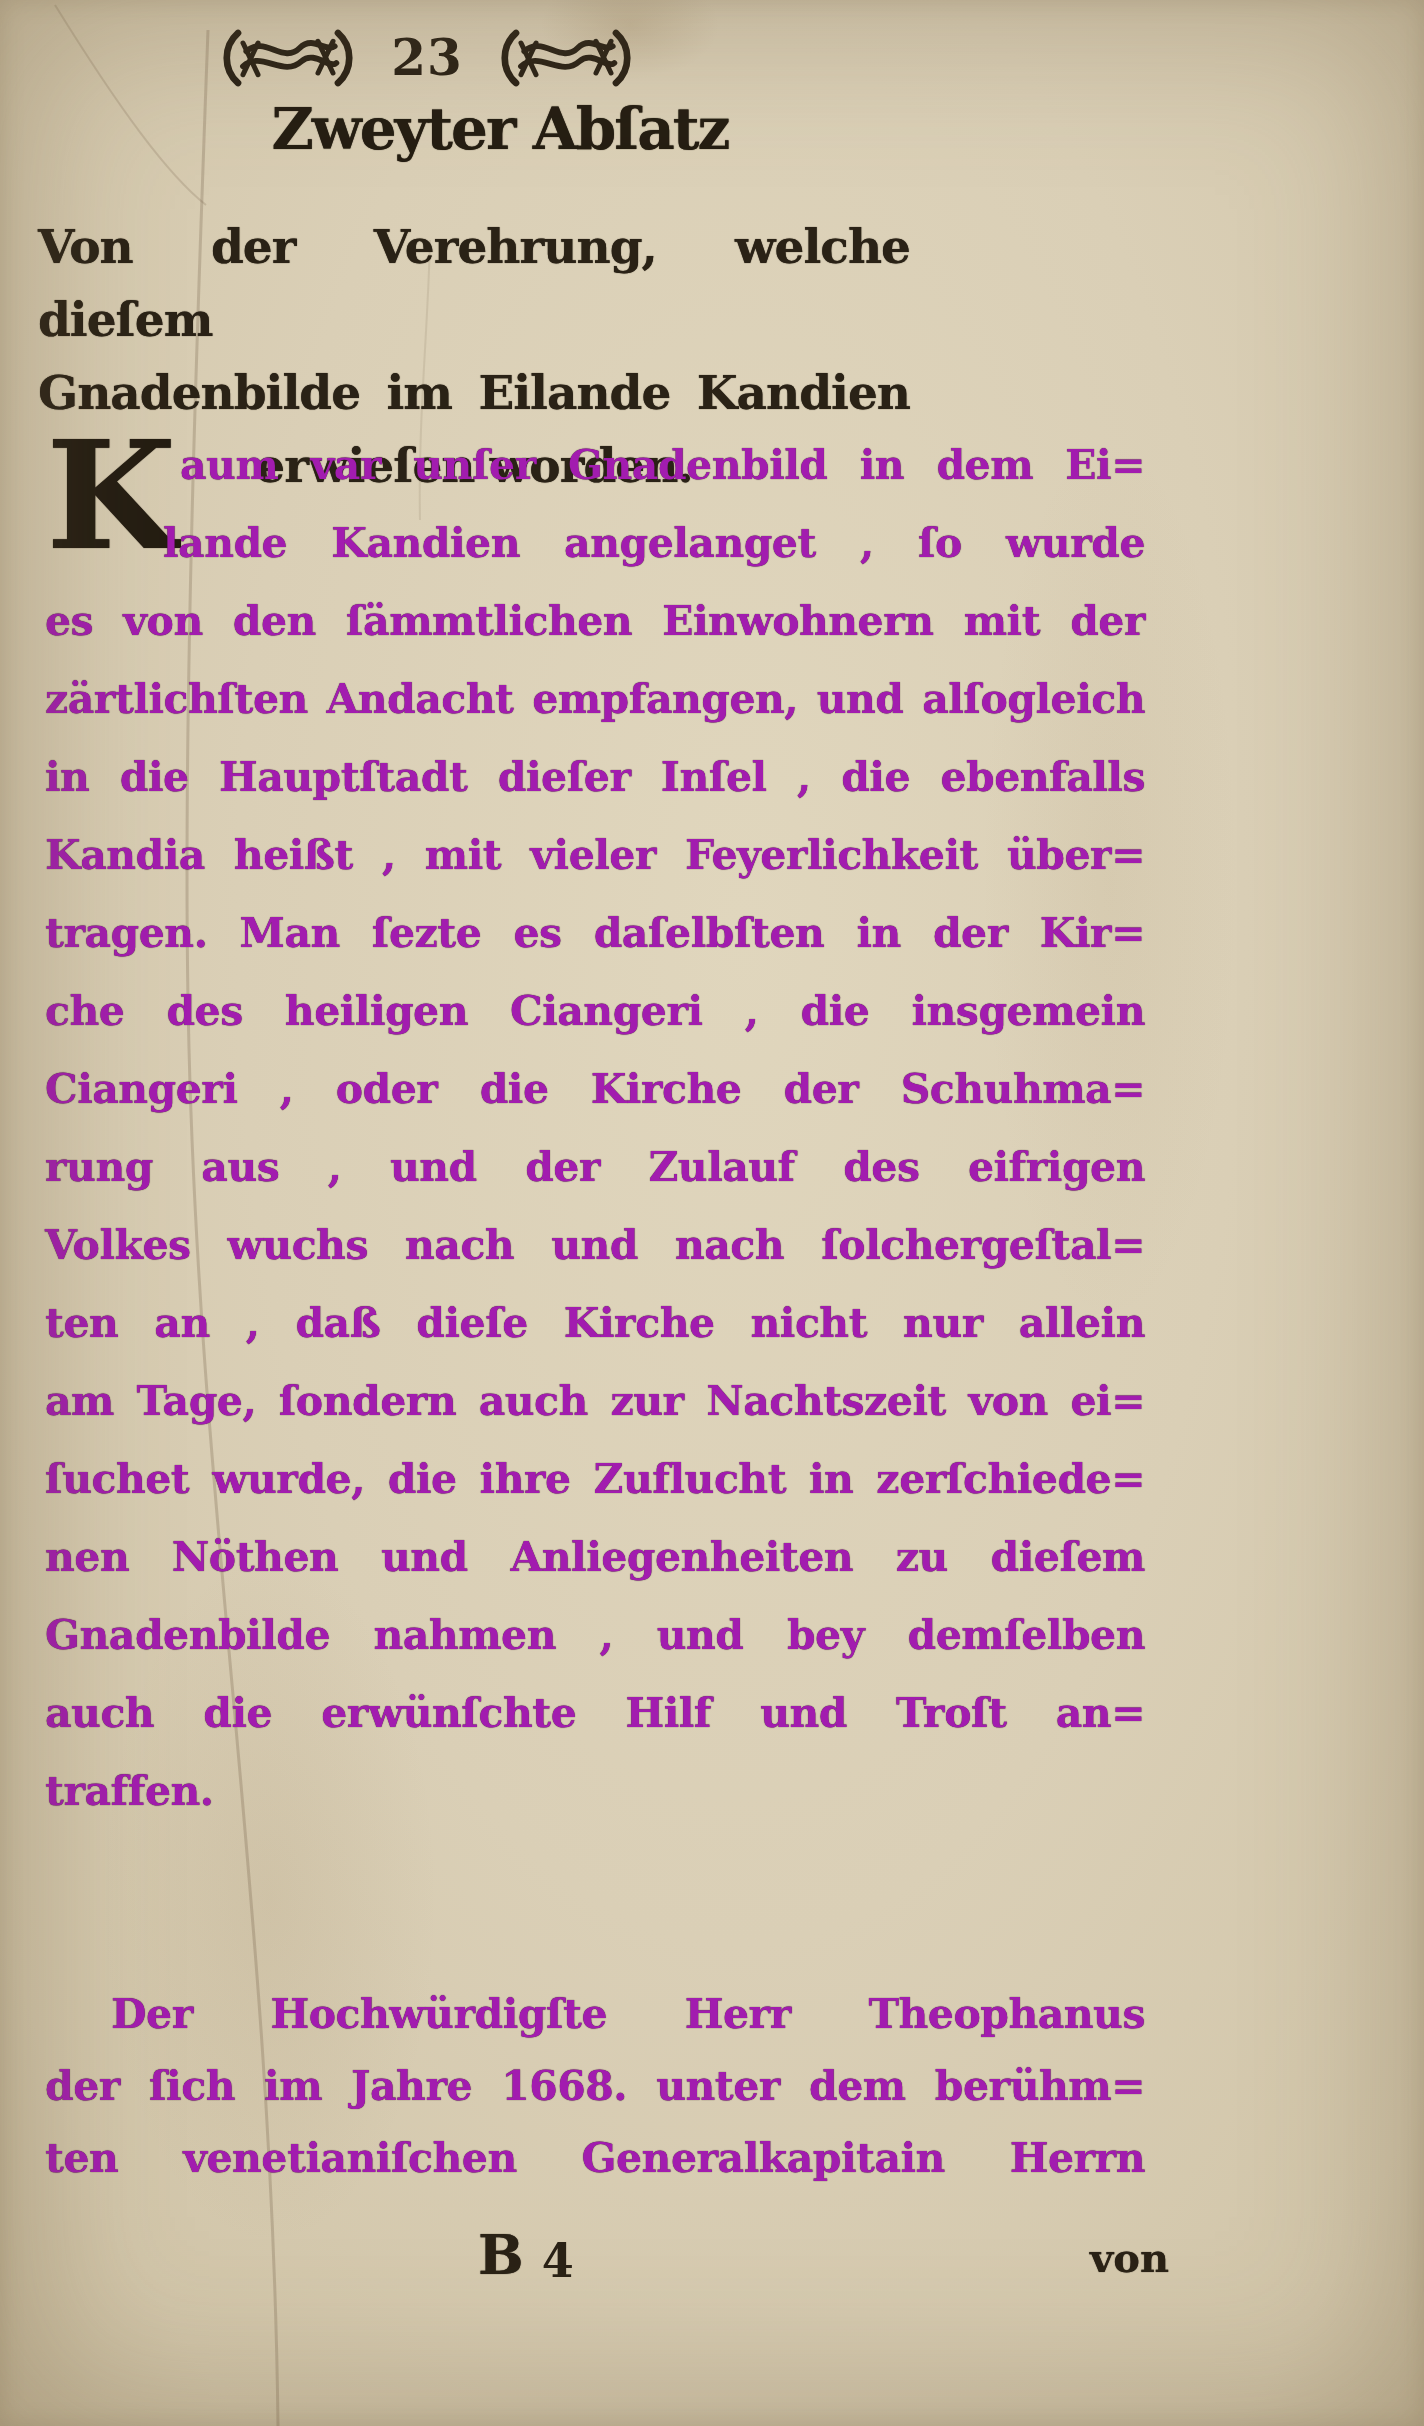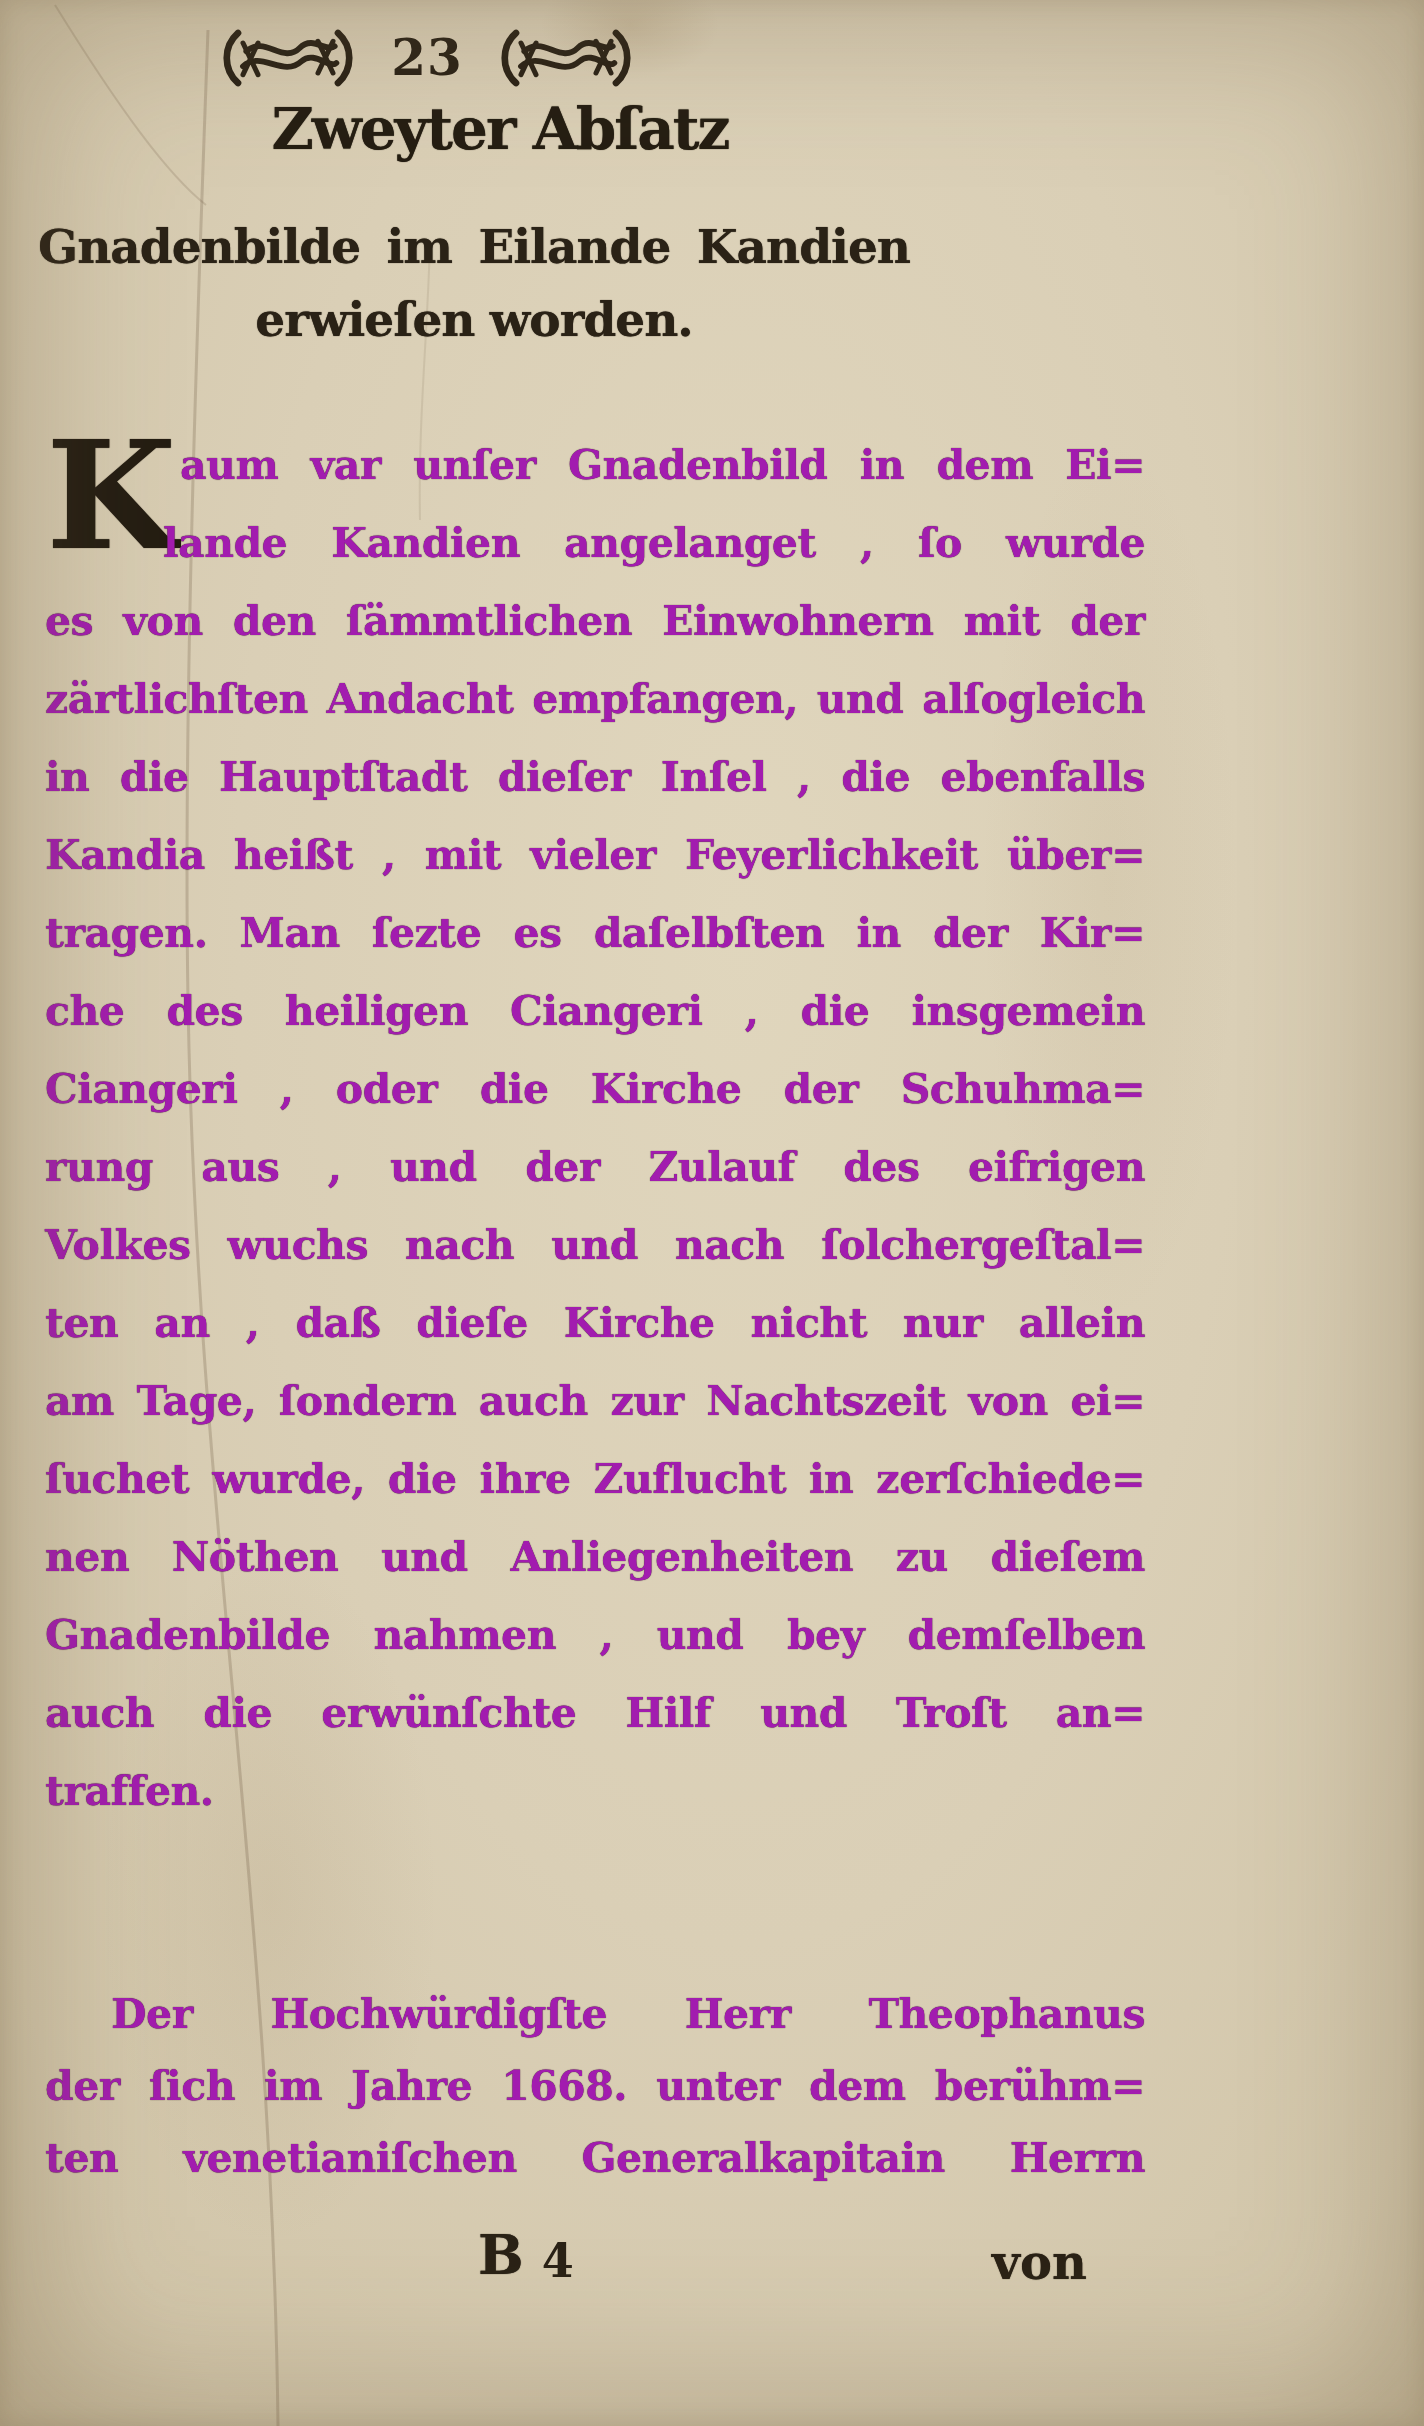--- a/index.html
+++ b/index.html
@@ -61,22 +61,22 @@
     font-size:150px;line-height:1;font-weight:700;color:#241d12;
     text-shadow:0 0 1px #241d12;
   }
   .footer-sig{
     position:absolute;left:478px;top:2228px;color:#2a2216;
     display:flex;align-items:flex-start;gap:18px;
   }
   .sig-b{font-size:54px;font-weight:700;line-height:1;text-shadow:0 0 1px #2a2216;}
   .sig-4{font-size:46px;font-weight:700;line-height:1;margin-top:10px;}
   .catchword{
-    position:absolute;left:992px;top:2238px;
-    font-size:48px;font-weight:700;color:#2a2216;line-height:1;
+    position:absolute;left:1090px;top:2238px;
+    font-size:40px;font-weight:700;color:#2a2216;line-height:1;
     text-shadow:0 0 1px #2a2216;
   }
   .orn{flex:0 0 auto;}
 </style>
 </head>
 <body>
 
 <div class="page"></div>
 <div class="stain s1"></div>
 <div class="stain s2"></div>
@@ -112,20 +112,21 @@
       <path d="M54,18 L36,56" stroke-width="6"></path>
       <path d="M126,16 L144,54" stroke-width="6"></path>
       <path d="M144,16 L126,54" stroke-width="6"></path>
     </g>
   </svg>
 </div>
 
 <div class="title">Zweyter Abſatz</div>
 
 <div class="subtitle">
+  <div class="sline j">Von der Verehrung, welche dieſem</div>
   <div class="sline j">Gnadenbilde im Eilande Kandien</div>
   <div class="sline c">erwieſen worden.</div>
 </div>
 
 <div class="dropcap">K</div>
 
 <div class="bodyblock p1">
   <div class="line j ind1">aum var unſer Gnadenbild in dem Ei=</div>
   <div class="line j ind2">lande Kandien angelanget , ſo wurde</div>
   <div class="line j">es von den ſämmtlichen Einwohnern mit der</div>

